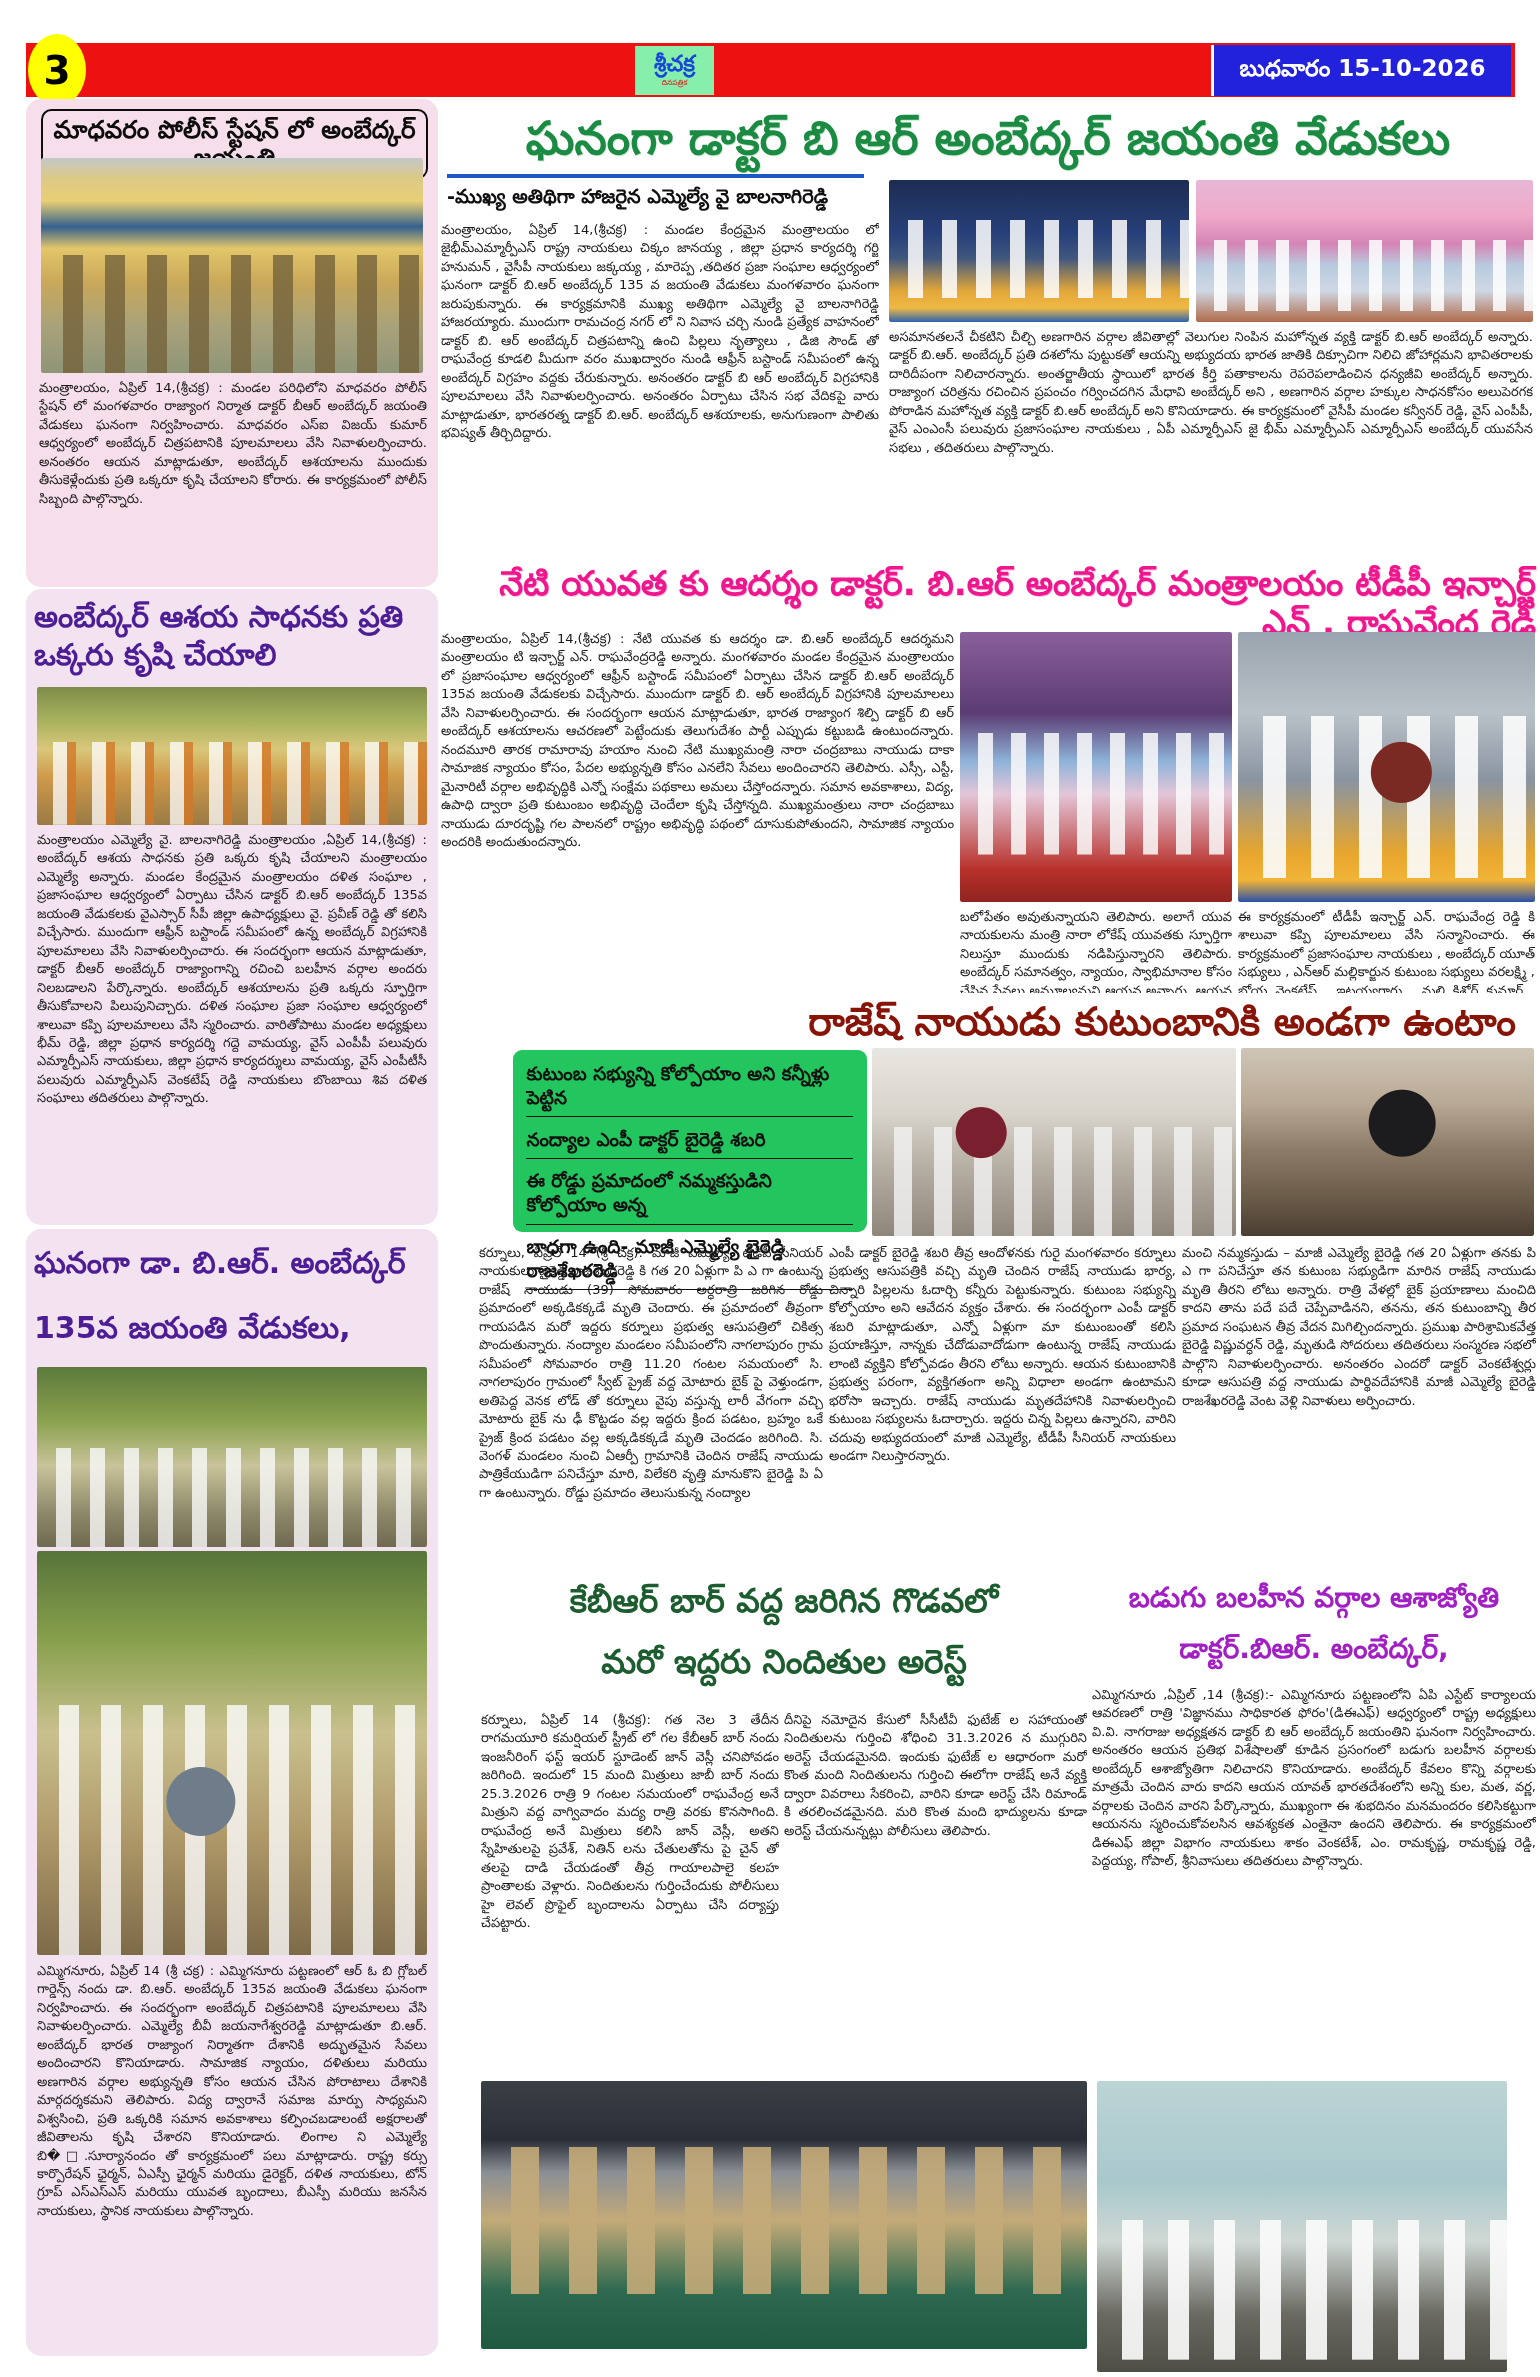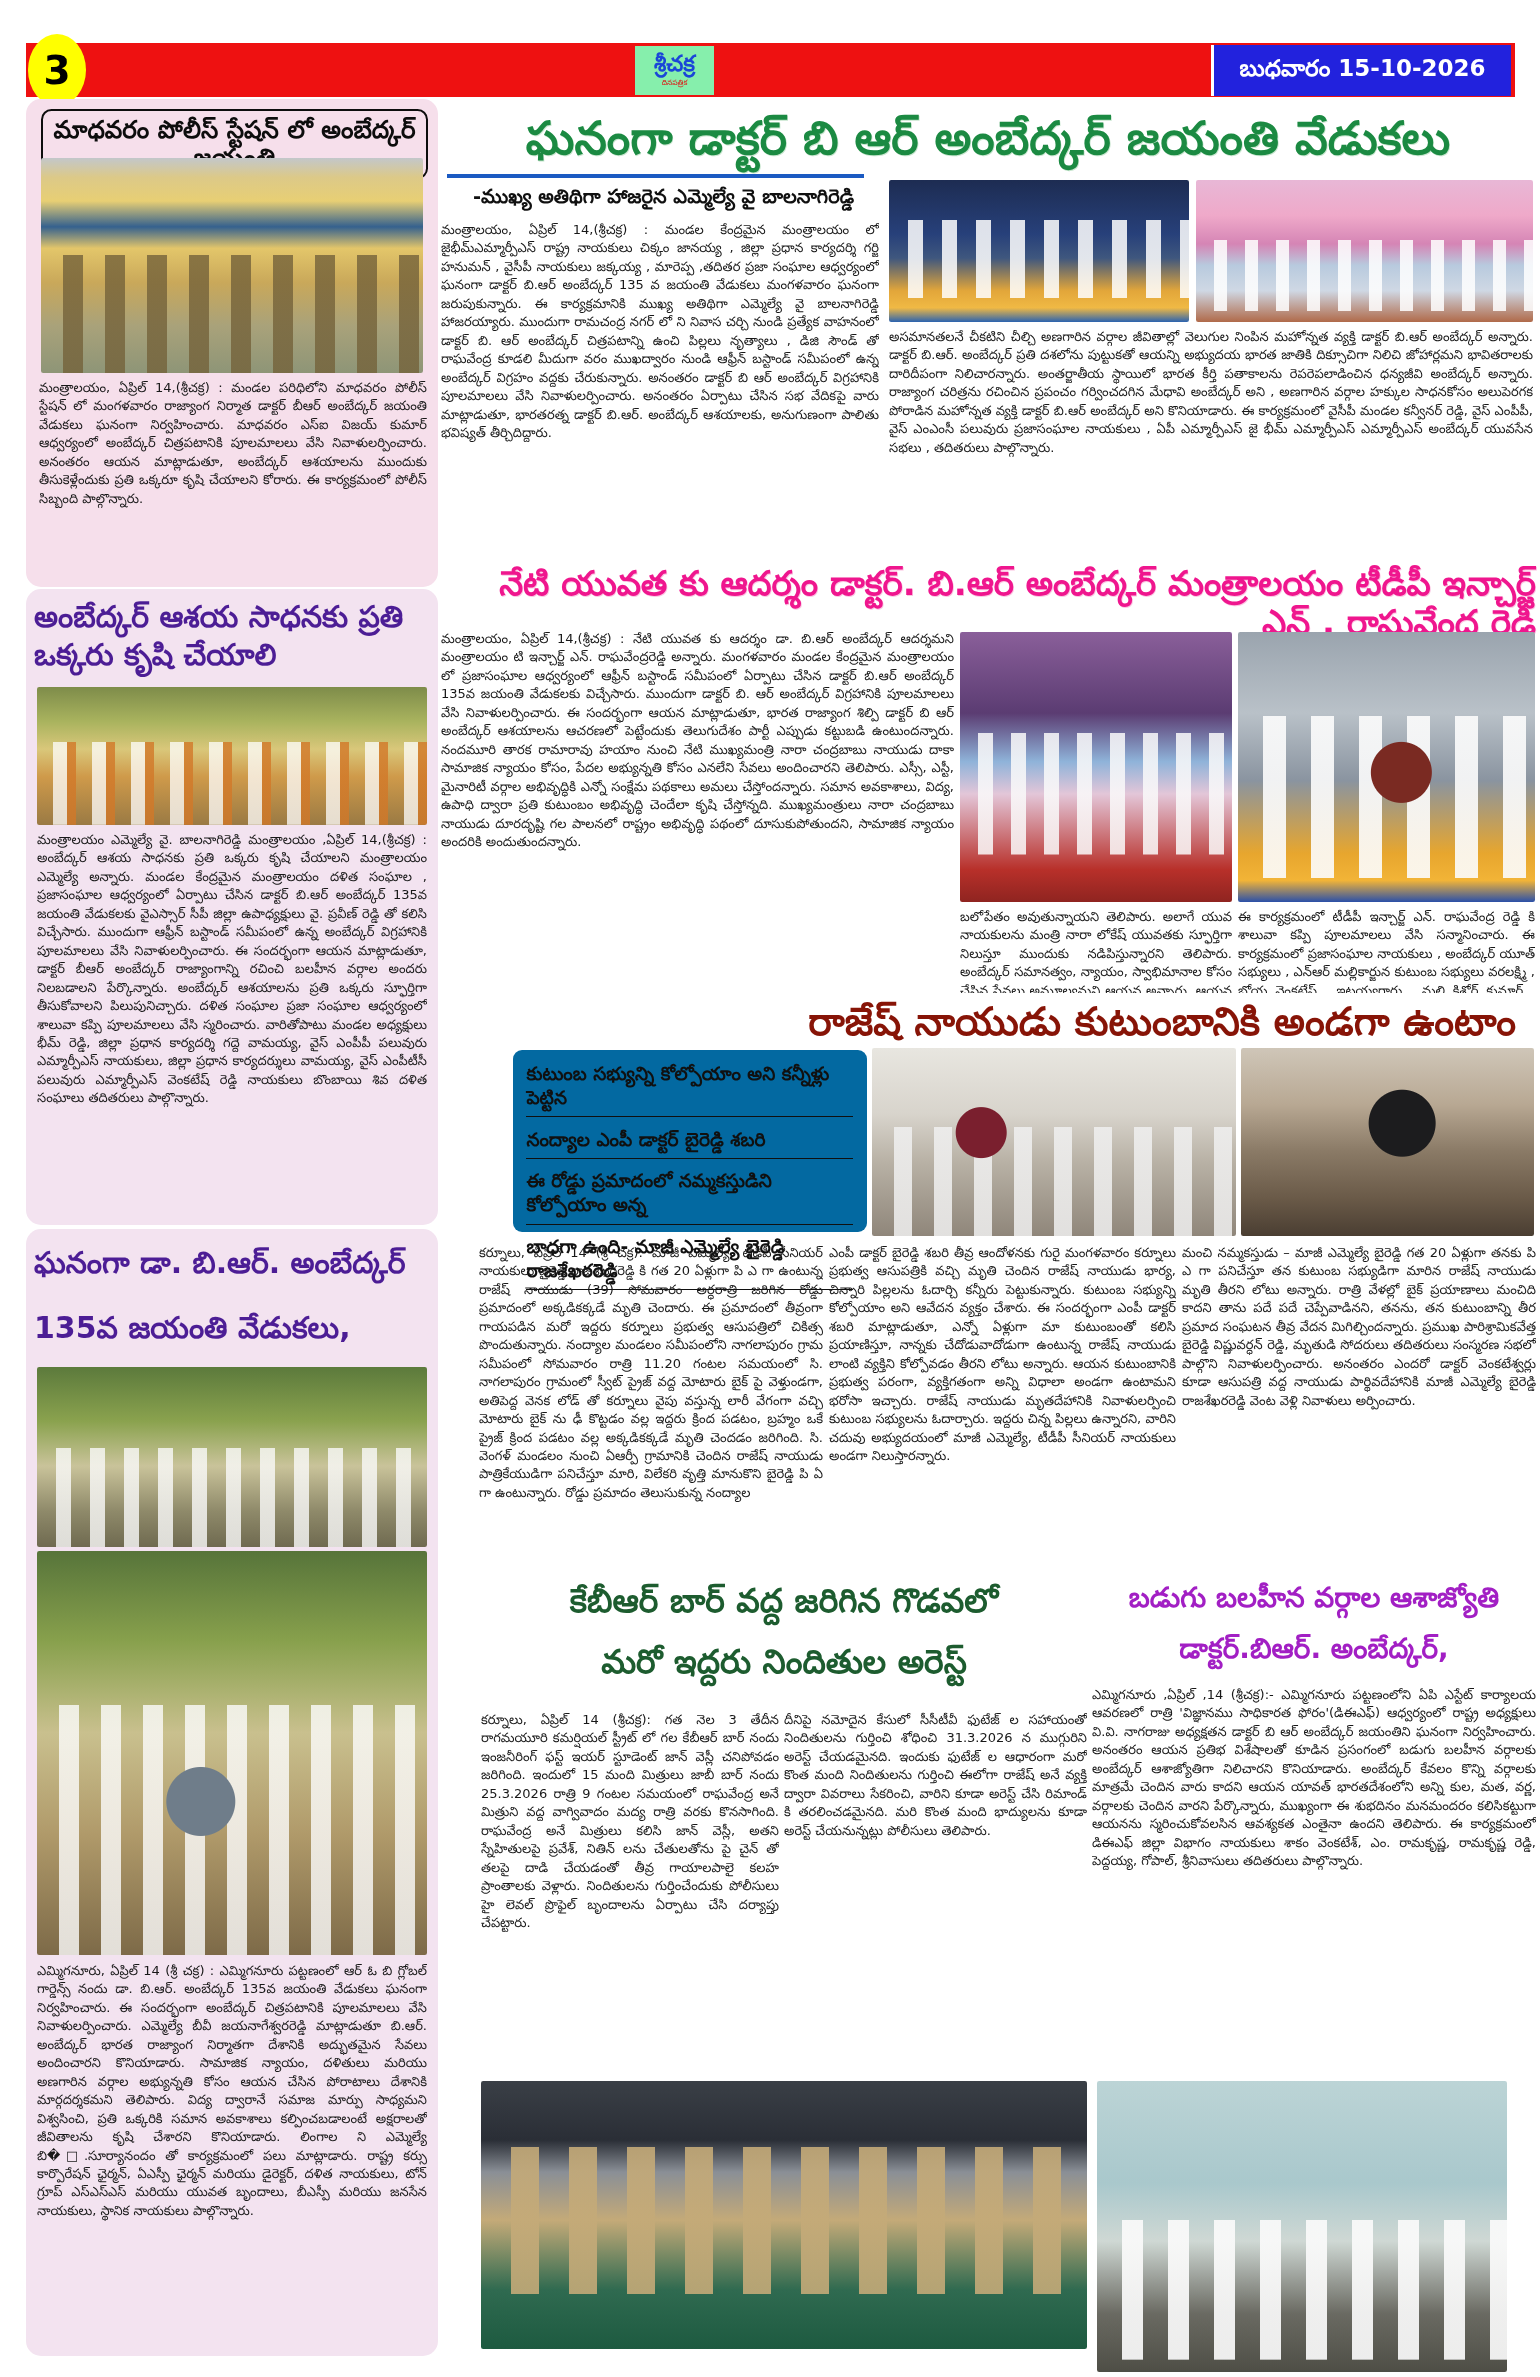--- a/index.html
+++ b/index.html
@@ -23,23 +23,23 @@
   .pinkbox2{background:#f3e3f0;border-radius:15px;}
   .lefthead1{border:2.2px solid #0d0d0d;border-radius:10.4px;font-size:24.6px;font-weight:bold;color:#0d0d0d;
              text-align:center;padding:4.5px 6px;background:#f6dfeb;}
   .lefthead{font-size:30px;font-weight:bold;color:#4c1d95;line-height:1.25;}
   
   .h-green{color:#1b8a42;font-size:46px;text-align:center;text-shadow:0.7px 0.7px 0 #c8e6cf;}
   .h-pink{color:#ef168e;font-size:34px;text-align:right;text-shadow:0.7px 0.7px 0 #fbc6e2;}
   .h-maroon{color:#871407;font-size:39px;text-align:center;}
   .h-dgreen{color:#1d5c2f;font-size:33px;text-align:center;}
   .h-purple{color:#a21fc4;font-size:28px;text-align:center;}
-  .byline{font-size:19.4px;font-weight:bold;color:#101010;margin-left:26px;}
+  .byline{font-size:19.4px;font-weight:bold;color:#101010;}
   .bluerule{background:#1b5ac2;height:3.7px;}
-  .subbox{background:#0369a1;border-radius:9px;padding:12px 13.4px;}
+  .subbox{background:#22c55e;border-radius:9px;padding:12px 13.4px;}
   .subbox .sline{font-size:18.6px;font-weight:bold;color:#101010;border-bottom:1.5px solid #101010;
                  padding-bottom:6px;margin-bottom:10.4px;line-height:1.3;}
   
   .ph-station{background-image:
      repeating-linear-gradient(90deg, transparent 0 22.4px, rgba(116,98,58,.80) 22.4px 42px),
      linear-gradient(180deg,#c3c7ca 0%,#dcc988 9%,#e8cf74 20%,#35618e 32%,#e3c66a 42%,#c9a85a 58%,#a9a27a 78%,#8e9577 100%);
      background-size:100% 55%,100% 100%;background-position:0 100%,0 0;}
   .ph-procession{background-image:
      repeating-linear-gradient(90deg, transparent 0 16.4px, rgba(255,255,255,.75) 16.4px 30px, rgba(210,120,40,.8) 30px 39px),
      linear-gradient(180deg,#7e8c4a 0%,#a9b35e 25%,#d9c77a 45%,#cf9a4a 65%,#9a7a44 100%);

